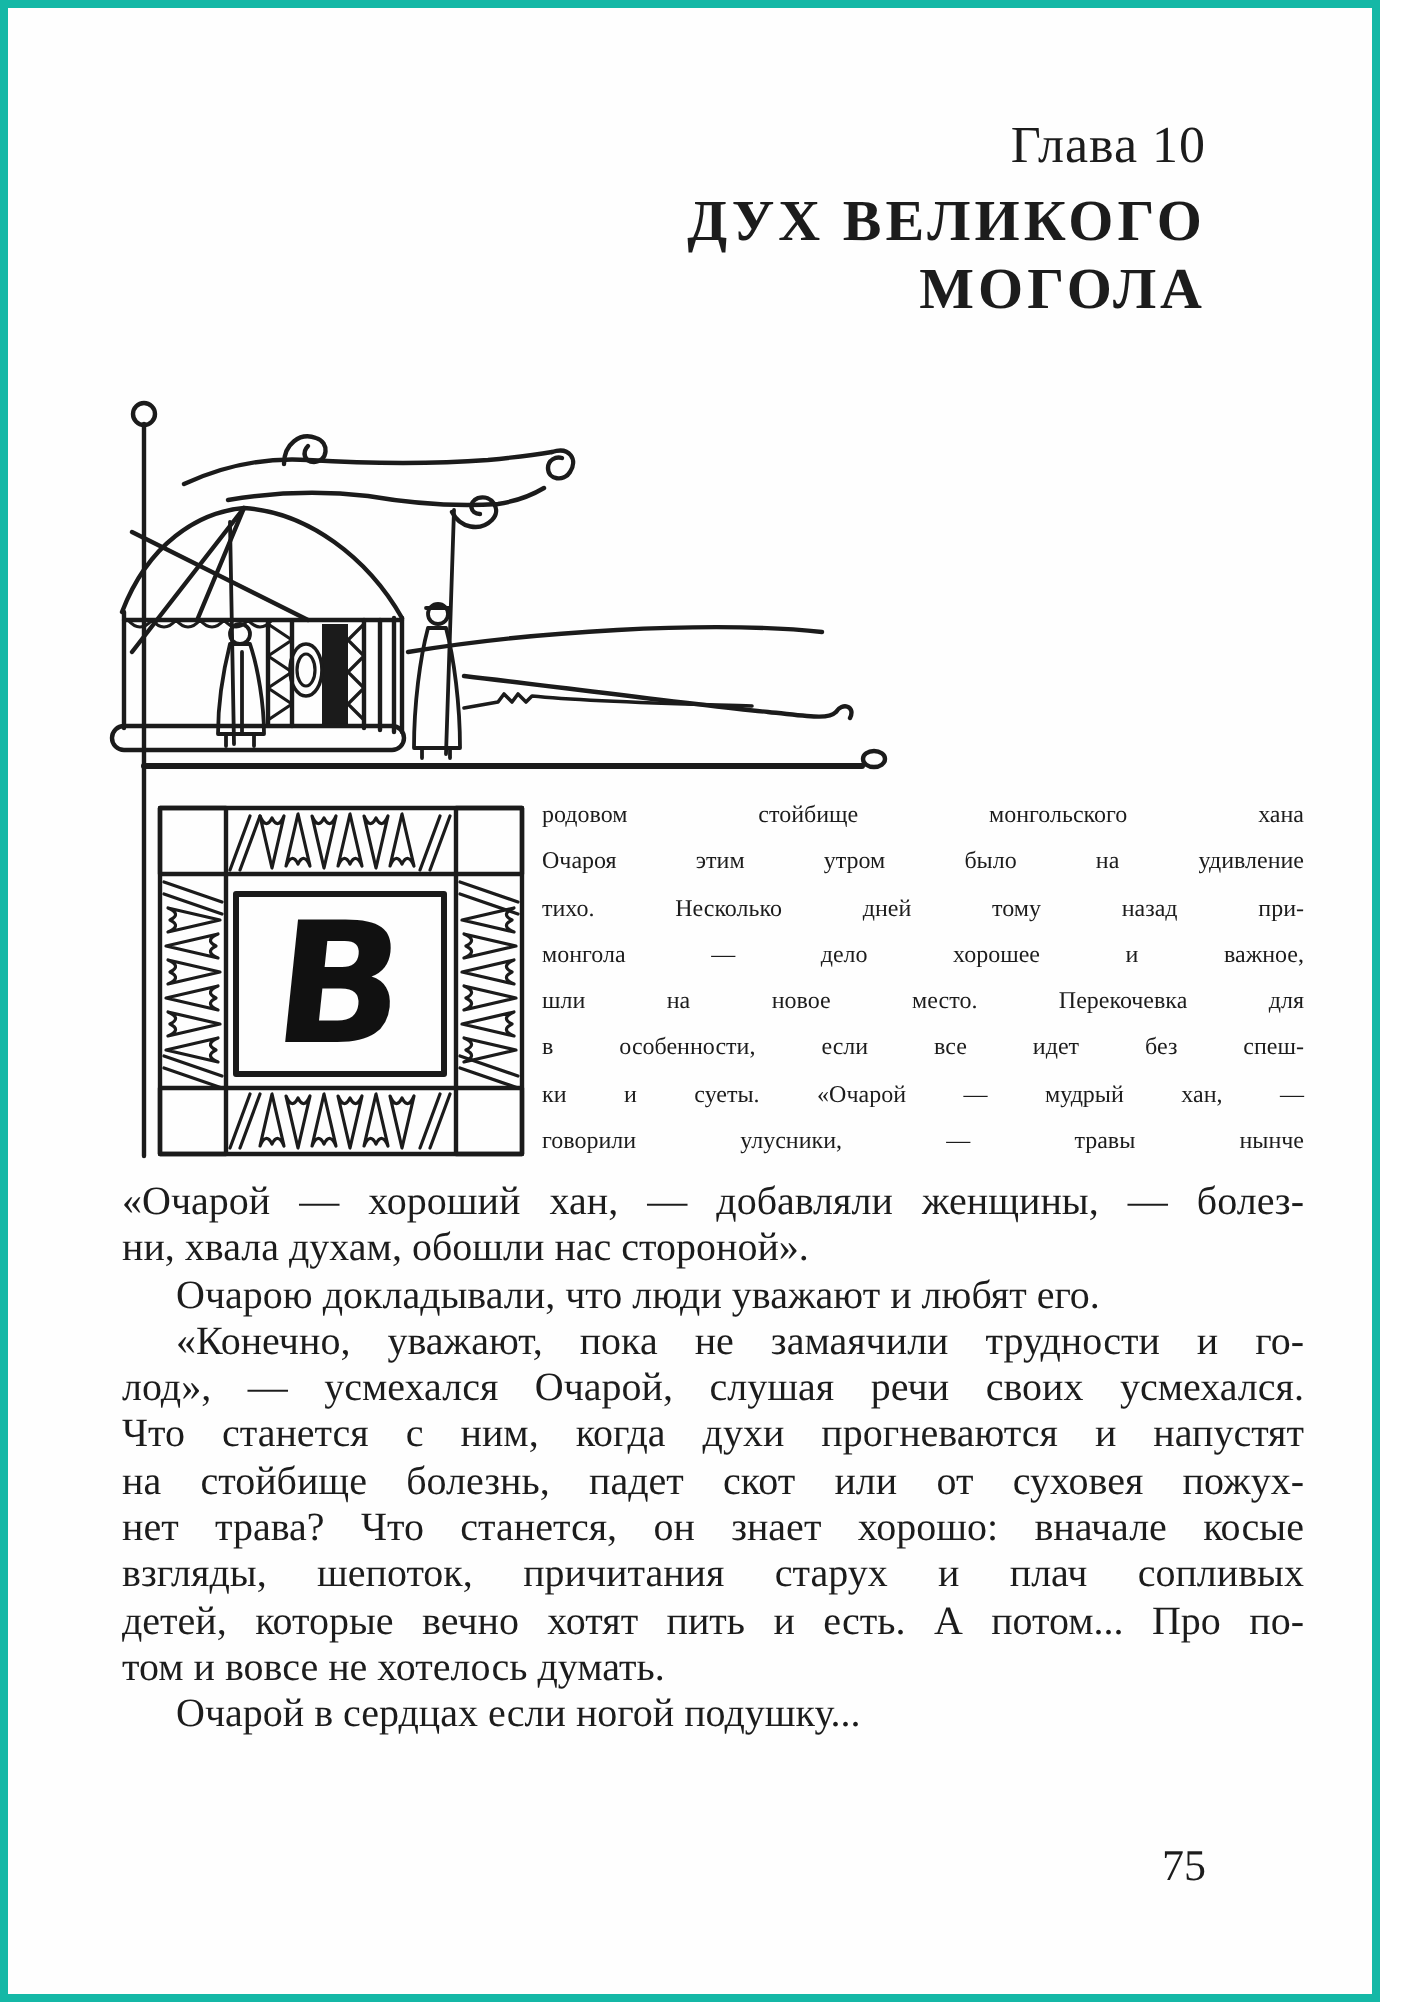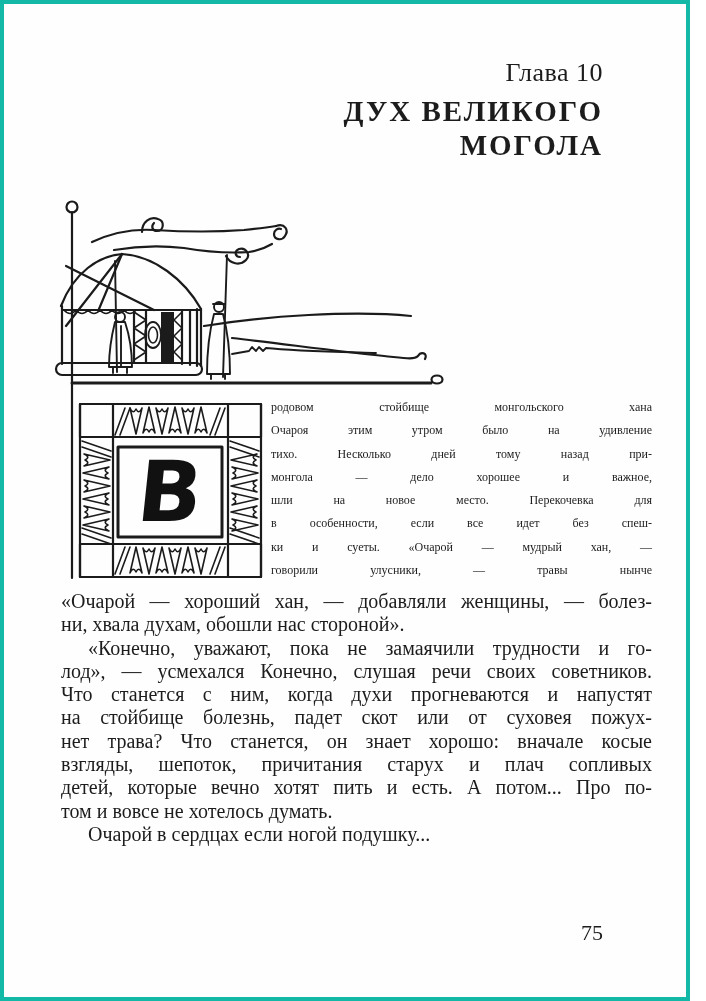--- a/index.html
+++ b/index.html
@@ -199,22 +199,23 @@
     <div class="line j">монгола — дело хорошее и важное,</div>
     <div class="line j">шли на новое место. Перекочевка для</div>
     <div class="line j">в особенности, если все идет без спеш-</div>
     <div class="line j">ки и суеты. «Очарой — мудрый хан, —</div>
     <div class="line j">говорили улусники, — травы нынче</div>
   </div>
 
   <div class="col-wide">
     <div class="line j">«Очарой — хороший хан, — добавляли женщины, — болез-</div>
     <div class="line">ни, хвала духам, обошли нас стороной».</div>
+    <div class="line indent">Очарою докладывали, что люди уважают и любят его.</div>
     <div class="line j indent">«Конечно, уважают, пока не замаячили трудности и го-</div>
-    <div class="line j">лод», — усмехался Конечно, слушая речи своих советников.</div>
+    <div class="line j">лод», — усмехался Очарой, слушая речи своих усмехался.</div>
     <div class="line j">Что станется с ним, когда духи прогневаются и напустят</div>
     <div class="line j">на стойбище болезнь, падет скот или от суховея пожух-</div>
     <div class="line j">нет трава? Что станется, он знает хорошо: вначале косые</div>
     <div class="line j">взгляды, шепоток, причитания старух и плач сопливых</div>
     <div class="line j">детей, которые вечно хотят пить и есть. А потом... Про по-</div>
     <div class="line">том и вовсе не хотелось думать.</div>
     <div class="line indent">Очарой в сердцах если ногой подушку...</div>
   </div>
 
   <div class="folio">75</div>

